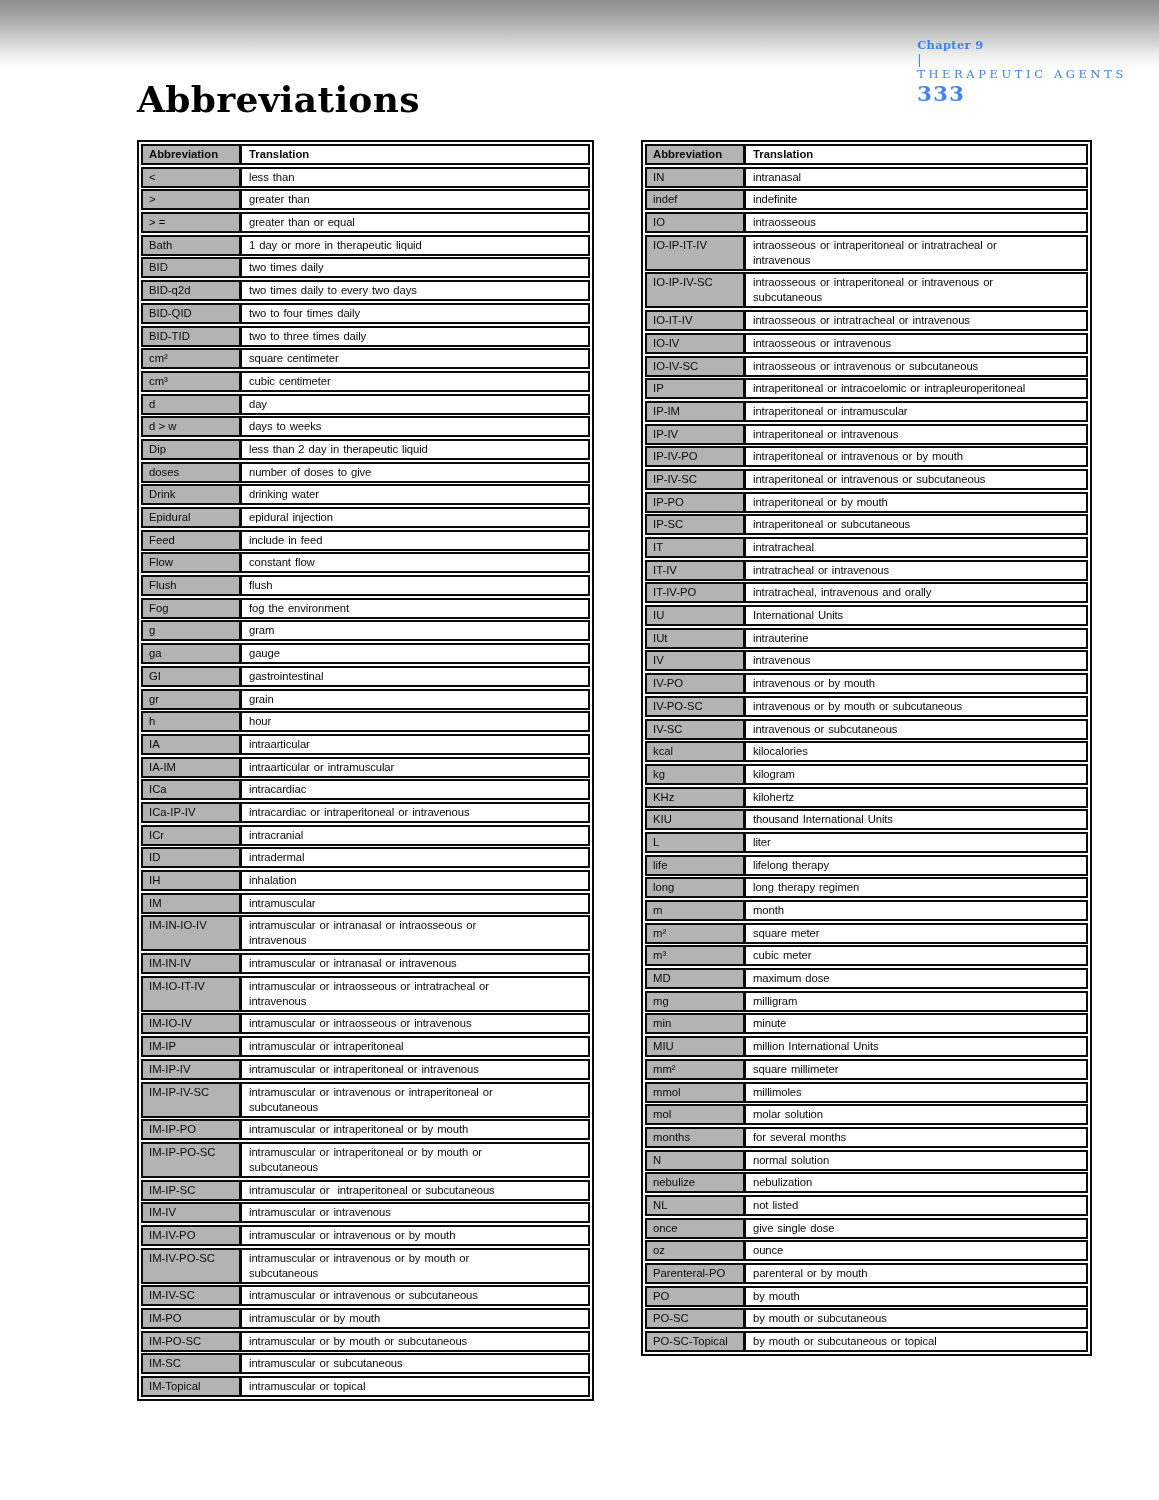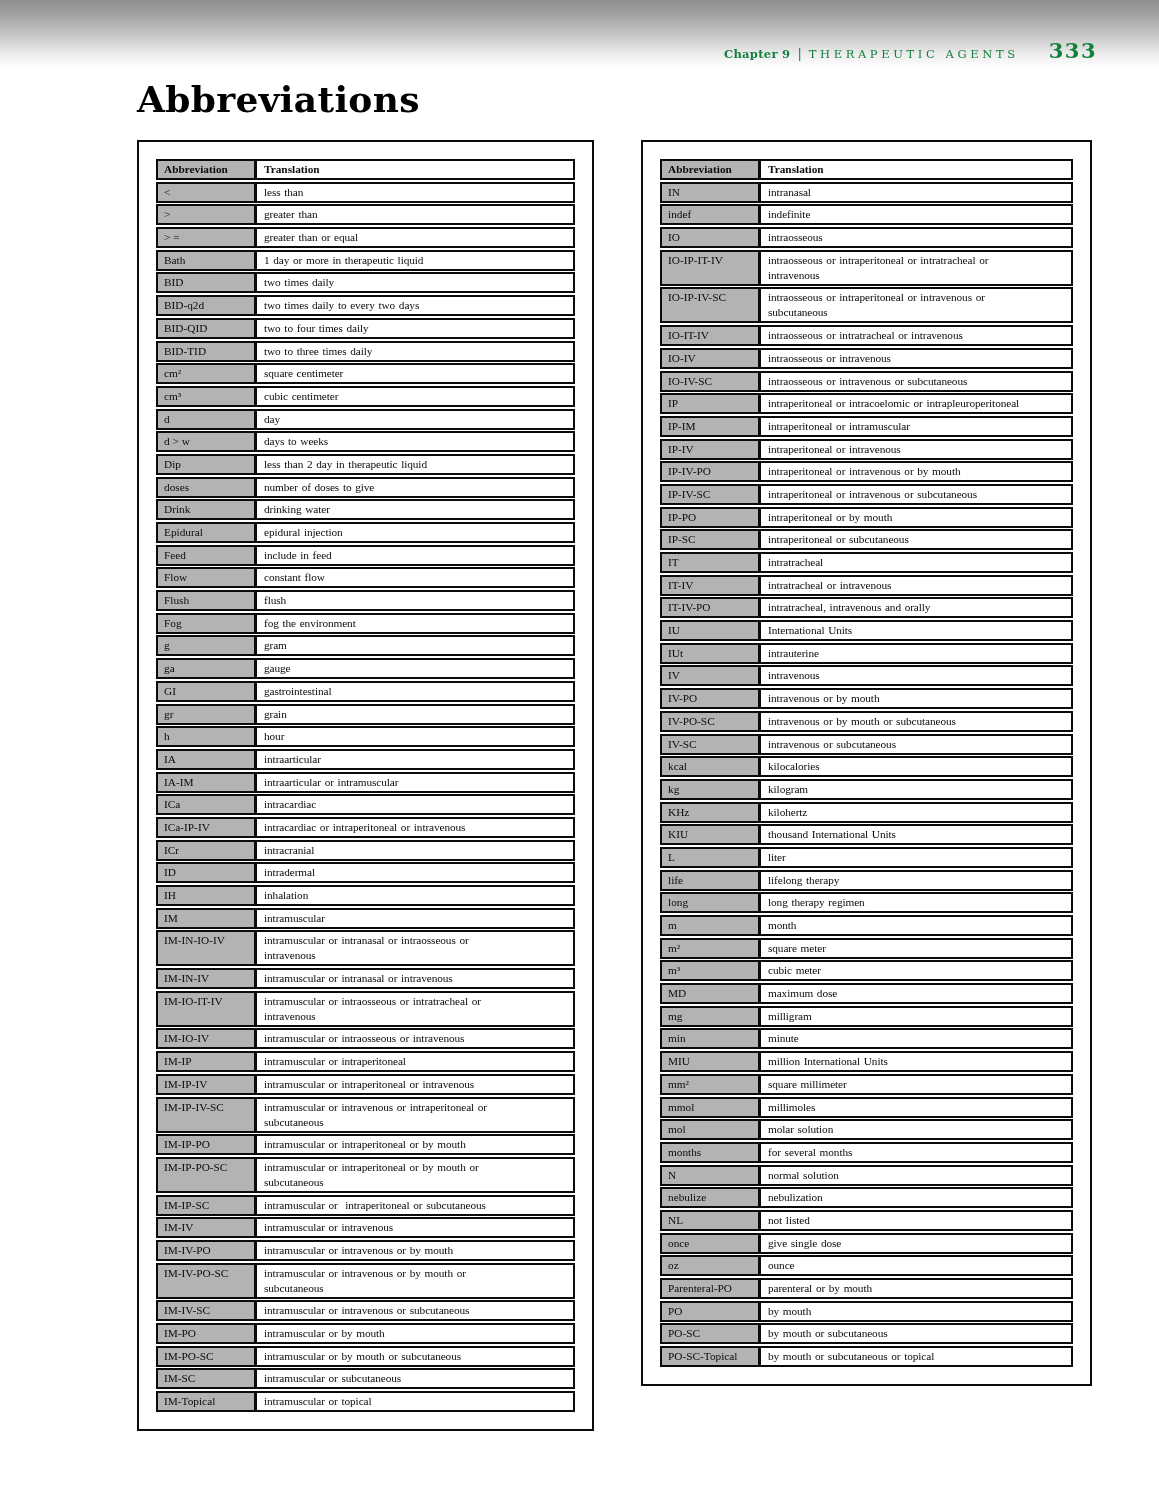--- a/index.html
+++ b/index.html
@@ -10,44 +10,44 @@
     position:relative;
     overflow:hidden;
   }
   .top-shade {
     position:absolute; top:0; left:0; width:1159px; height:68px;
     background:linear-gradient(to bottom,#8e8e8e 0%,#a9a9a9 28%,#cfcfcf 58%,#efefef 82%,#ffffff 100%);
   }
   .running-header {
     position:absolute; top:38px; right:62px;
     display:flex; align-items:baseline;
-    font-family:"DejaVu Serif", serif; color:#15803d;
+    font-family:"DejaVu Serif", serif; color:#3b82f6;
     white-space:nowrap;
+    flex-direction:column;
   }
   .chapter-label { font-size:11.5px; font-weight:bold; letter-spacing:0.3px; }
   .hsep { font-size:13px; font-weight:normal; margin:0 7px; }
   .section-title { font-size:11.5px; letter-spacing:3.6px; }
   .page-number { font-size:21px; font-weight:bold; letter-spacing:1.5px; margin-left:30px; }
 
   .page-title {
     position:absolute; top:78px; left:137px; margin:0;
     font-family:"DejaVu Serif", serif; font-weight:bold;
     font-size:36px; letter-spacing:0.3px; color:#000;
   }
 
   .tables {
     position:absolute; top:140px; left:137px;
     display:flex; gap:47px; align-items:flex-start;
   }
   .abbrev-table {
     border:2.5px solid #0b0b0b;
-    padding:17px;
+    padding:2px;
     background:#ffffff;
     box-sizing:border-box;
-    font-family:Liberation Serif, serif;
   }
   .abbrev-table.left  { width:457px; }
   .abbrev-table.right { width:451px; }
 
   .t-row {
     display:flex;
     border:2px solid #0b0b0b;
     margin-bottom:1.7px;
     background:#ffffff;
   }

